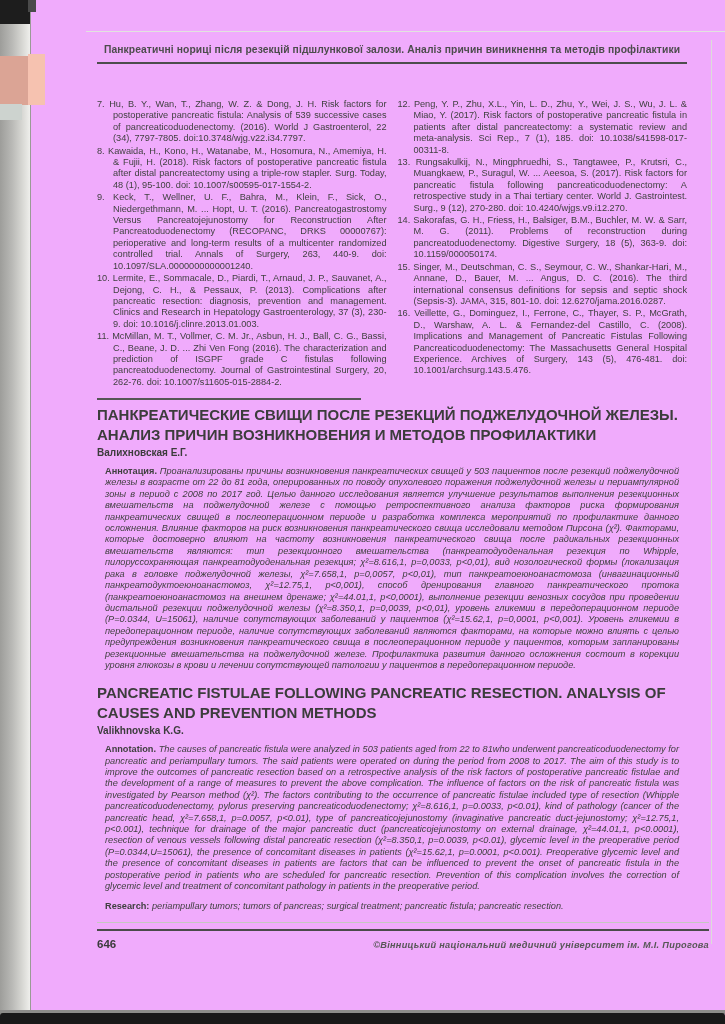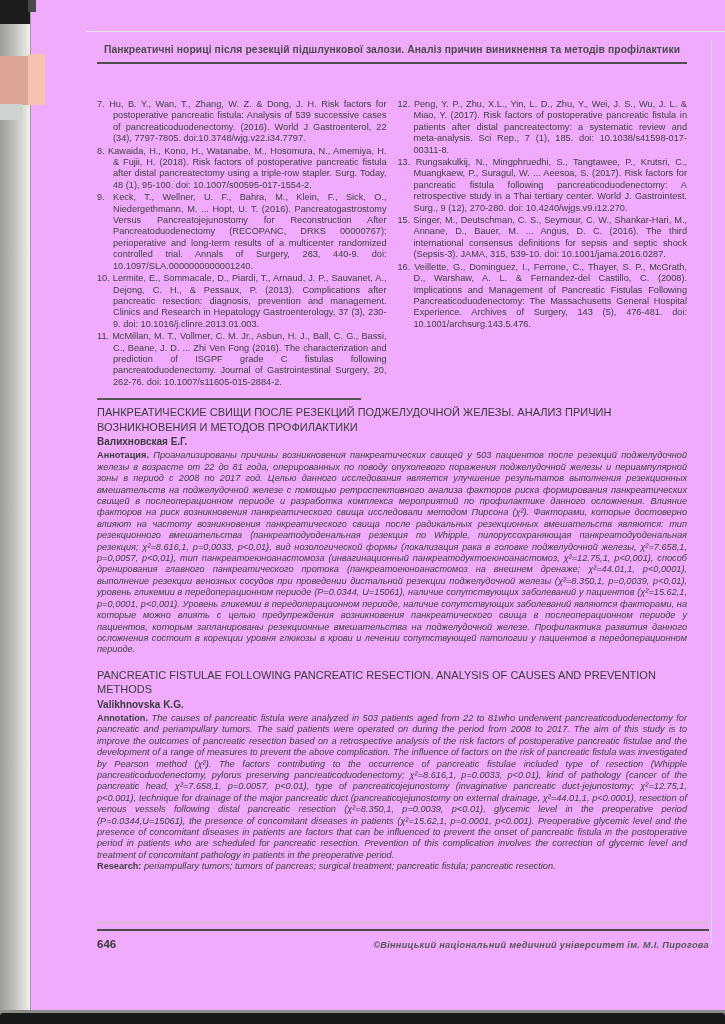--- a/index.html
+++ b/index.html
@@ -32,23 +32,23 @@
   .content{position:absolute;left:97px;top:44px;width:590px;color:#414141;}
   .running-head{
     text-align:center;font-weight:bold;font-size:10.3px;color:#4c4c4c;
     letter-spacing:.1px;
   }
   .head-rule{border:none;border-top:2px solid #4d4d4d;margin:7px 0 0 0;}
   .refs{display:flex;gap:11px;margin-top:35px;font-size:9.2px;line-height:1.24;text-align:justify;}
   .refs .col{flex:1;min-width:0;}
   .ref{padding-left:16px;text-indent:-16px;margin:0 0 1px 0;}
   .sect-rule{border:none;border-top:2px solid #555;width:264px;margin:9px 0 5px 0;}
-  .sect-title{font-size:11px;font-weight:normal;color:#3c3c3c;line-height:1.33;}
+  .sect-title{font-size:15px;font-weight:bold;color:#3c3c3c;line-height:1.33;}
   .sect-author{font-size:10px;font-weight:bold;color:#3c3c3c;margin:2px 0 3px 0;}
-  .annot{font-size:9.2px;line-height:1.24;text-align:justify;font-style:italic;color:#3f3f3f;margin:0;}
+  .annot{font-size:9.2px;line-height:1.24;text-align:justify;font-style:italic;color:#3f3f3f;margin:8px;}
   .lbl{font-weight:bold;font-style:normal;}
   .en-sect{margin-top:12px;}
   
   .footer{position:absolute;left:97px;right:16px;top:922px;}
   .footer-light-rule{border:none;border-top:1px solid #c6c6c2;margin:0;}
   .footer-dark-rule{border:none;border-top:2px solid #4a4a4a;margin:6px 0 0 0;}
   .footer-row{display:flex;justify-content:space-between;align-items:baseline;padding-top:7px;gap:36px;}
   .page-num{font-weight:bold;font-size:11.5px;color:#3b3b3b;}
   .copyright{font-style:italic;font-weight:bold;font-size:9.2px;color:#575757;letter-spacing:.3px;text-align:right;}
 </style>
@@ -75,21 +75,22 @@
       <div class="col">
           <div class="ref">7. Hu, B. Y., Wan, T., Zhang, W. Z. &amp; Dong, J. H. Risk factors for postoperative pancreatic fistula: Analysis of 539 successive cases of pancreaticoduodenectomy. (2016). World J Gastroenterol, 22 (34), 7797-7805. doi:10.3748/wjg.v22.i34.7797.</div>
           <div class="ref">8. Kawaida, H., Kono, H., Watanabe, M., Hosomura, N., Amemiya, H. &amp; Fujii, H. (2018). Risk factors of postoperative pancreatic fistula after distal pancreatectomy using a triple-row stapler. Surg. Today, 48 (1), 95-100. doi: 10.1007/s00595-017-1554-2.</div>
           <div class="ref">9. Keck, T., Wellner, U. F., Bahra, M., Klein, F., Sick, O., Niedergethmann, M. ... Hopt, U. T. (2016). Pancreatogastrostomy Versus Pancreatojejunostomy for Reconstruction After Pancreatoduodenectomy (RECOPANC, DRKS 00000767): perioperative and long-term results of a multicenter randomized controlled trial. Annals of Surgery, 263, 440-9. doi: 10.1097/SLA.0000000000001240.</div>
           <div class="ref">10. Lermite, E., Sommacale, D., Piardi, T., Arnaud, J. P., Sauvanet, A., Dejong, C. H., &amp; Pessaux, P. (2013). Complications after pancreatic resection: diagnosis, prevention and management. Clinics and Research in Hepatology Gastroenterology, 37 (3), 230-9. doi: 10.1016/j.clinre.2013.01.003.</div>
           <div class="ref">11. McMillan, M. T., Vollmer, C. M. Jr., Asbun, H. J., Ball, C. G., Bassi, C., Beane, J. D. ... Zhi Ven Fong (2016). The characterization and prediction of ISGPF grade C fistulas following pancreatoduodenectomy. Journal of Gastrointestinal Surgery, 20, 262-76. doi: 10.1007/s11605-015-2884-2.</div>
         </div>
       <div class="col">
           <div class="ref">12. Peng, Y. P., Zhu, X.L., Yin, L. D., Zhu, Y., Wei, J. S., Wu, J. L. &amp; Miao, Y. (2017). Risk factors of postoperative pancreatic fistula in patients after distal pancreatectomy: a systematic review and meta-analysis. Sci Rep., 7 (1), 185. doi: 10.1038/s41598-017-00311-8.</div>
           <div class="ref">13. Rungsakulkij, N., Mingphruedhi, S., Tangtawee, P., Krutsri, C., Muangkaew, P., Suragul, W. ... Aeesoa, S. (2017). Risk factors for pancreatic fistula following pancreaticoduodenectomy: A retrospective study in a Thai tertiary center. World J. Gastrointest. Surg., 9 (12), 270-280. doi: 10.4240/wjgs.v9.i12.270.</div>
-          <div class="ref">15. Singer, M., Deutschman, C. S., Seymour, C. W., Shankar-Hari, M., Annane, D., Bauer, M. ... Angus, D. C. (2016). The third international consensus definitions for sepsis and septic shock (Sepsis-3). JAMA, 315, 539-10. doi: 10.1001/jama.2016.0287.</div>
+          <div class="ref">14. Sakorafas, G. H., Friess, H., Balsiger, B.M., Buchler, M. W. &amp; Sarr, M. G. (2011). Problems of reconstruction during pancreatoduodenectomy. Digestive Surgery, 18 (5), 363-9. doi: 10.1159/000050174.</div>
+          <div class="ref">15. Singer, M., Deutschman, C. S., Seymour, C. W., Shankar-Hari, M., Annane, D., Bauer, M. ... Angus, D. C. (2016). The third international consensus definitions for sepsis and septic shock (Sepsis-3). JAMA, 315, 801-10. doi: 12.6270/jama.2016.0287.</div>
           <div class="ref">16. Veillette, G., Dominguez, I., Ferrone, C., Thayer, S. P., McGrath, D., Warshaw, A. L. &amp; Fernandez-del Castillo, C. (2008). Implications and Management of Pancreatic Fistulas Following Pancreaticoduodenectomy: The Massachusetts General Hospital Experience. Archives of Surgery, 143 (5), 476-481. doi: 10.1001/archsurg.143.5.476.</div>
         </div>
     </div>
 
     <hr class="sect-rule">
 
     <div class="sect">
       <div class="sect-title">ПАНКРЕАТИЧЕСКИЕ СВИЩИ ПОСЛЕ РЕЗЕКЦИЙ ПОДЖЕЛУДОЧНОЙ ЖЕЛЕЗЫ. АНАЛИЗ ПРИЧИН ВОЗНИКНОВЕНИЯ И МЕТОДОВ ПРОФИЛАКТИКИ</div>
       <div class="sect-author">Валихновская Е.Г.</div>
       <p class="annot"><span class="lbl">Аннотация.</span> <span>Проанализированы причины возникновения панкреатических свищей у 503 пациентов после резекций поджелудочной железы в возрасте от 22 до 81 года, оперированных по поводу опухолевого поражения поджелудочной железы и периампулярной зоны в период с 2008 по 2017 год. Целью данного исследования является улучшение результатов выполнения резекционных вмешательств на поджелудочной железе с помощью ретроспективного анализа факторов риска формирования панкреатических свищей в послеоперационном периоде и разработка комплекса мероприятий по профилактике данного осложнения. Влияние факторов на риск возникновения панкреатического свища исследовали методом Пирсона (χ²). Факторами, которые достоверно влияют на частоту возникновения панкреатического свища после радикальных резекционных вмешательств являются: тип резекционного вмешательства (панкреатодуоденальная резекция по Whipple, пилоруссохраняющая панкреатодуоденальная резекция; χ²=8.616,1, p=0,0033, p&lt;0,01), вид нозологической формы (локализация рака в головке поджелудочной железы, χ²=7.658,1, p=0,0057, p&lt;0,01), тип панкреатоеюноанастомоза (инвагинационный панкреатодуктоеюноанастомоз, χ²=12.75,1, p&lt;0,001), способ дренирования главного панкреатического протока (панкреатоеюноанастомоз на внешнем дренаже; χ²=44.01,1, p&lt;0,0001), выполнение резекции венозных сосудов при проведении дистальной резекции поджелудочной железы (χ²=8.350,1, p=0,0039, p&lt;0,01), уровень гликемии в передоперационном периоде (P=0.0344, U=15061), наличие сопутствующих заболеваний у пациентов (χ²=15.62,1, p=0,0001, p&lt;0,001). Уровень гликемии в передоперационном периоде, наличие сопутствующих заболеваний являются факторами, на которые можно влиять с целью предупреждения возникновения панкреатического свища в послеоперационном периоде у пациентов, которым запланированы резекционные вмешательства на поджелудочной железе. Профилактика развития данного осложнения состоит в корекции уровня глюкозы в крови и лечении сопутствующей патологии у пациентов в передоперационном периоде.</span></p>

